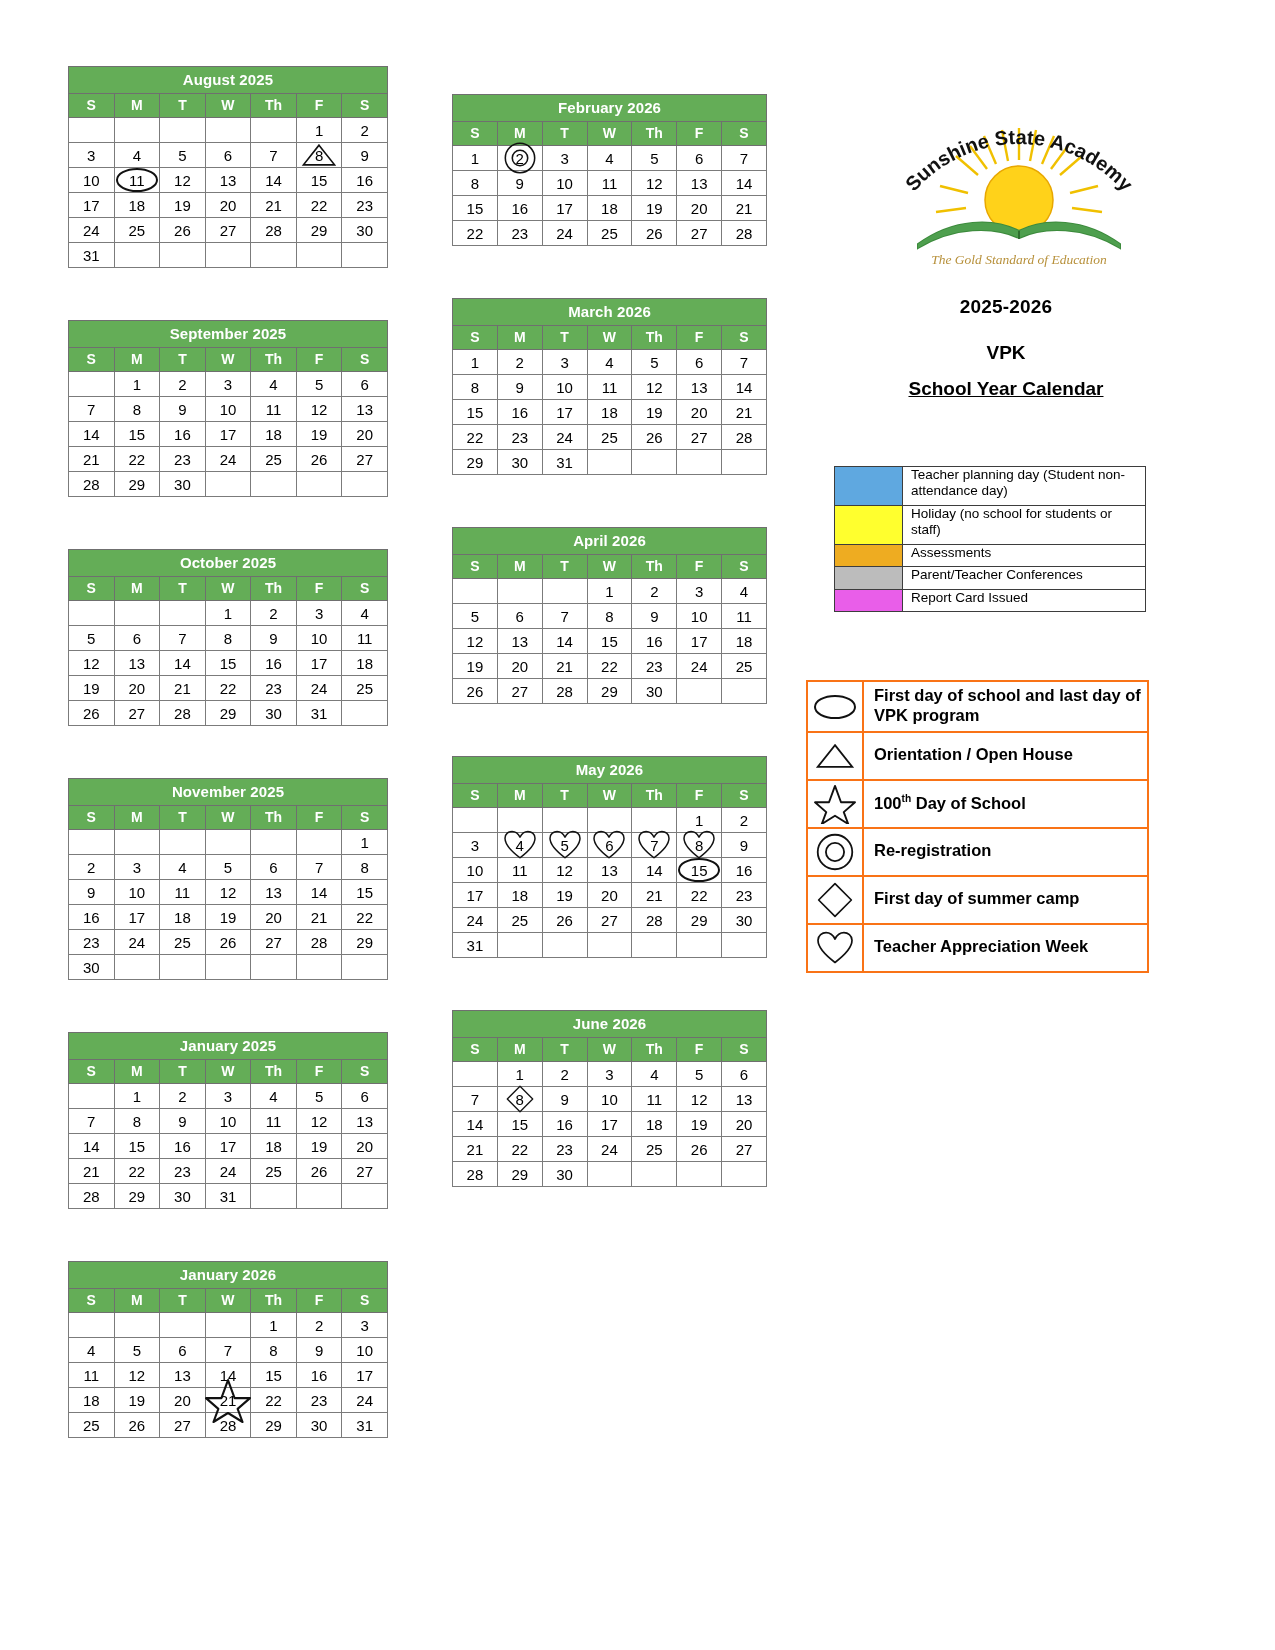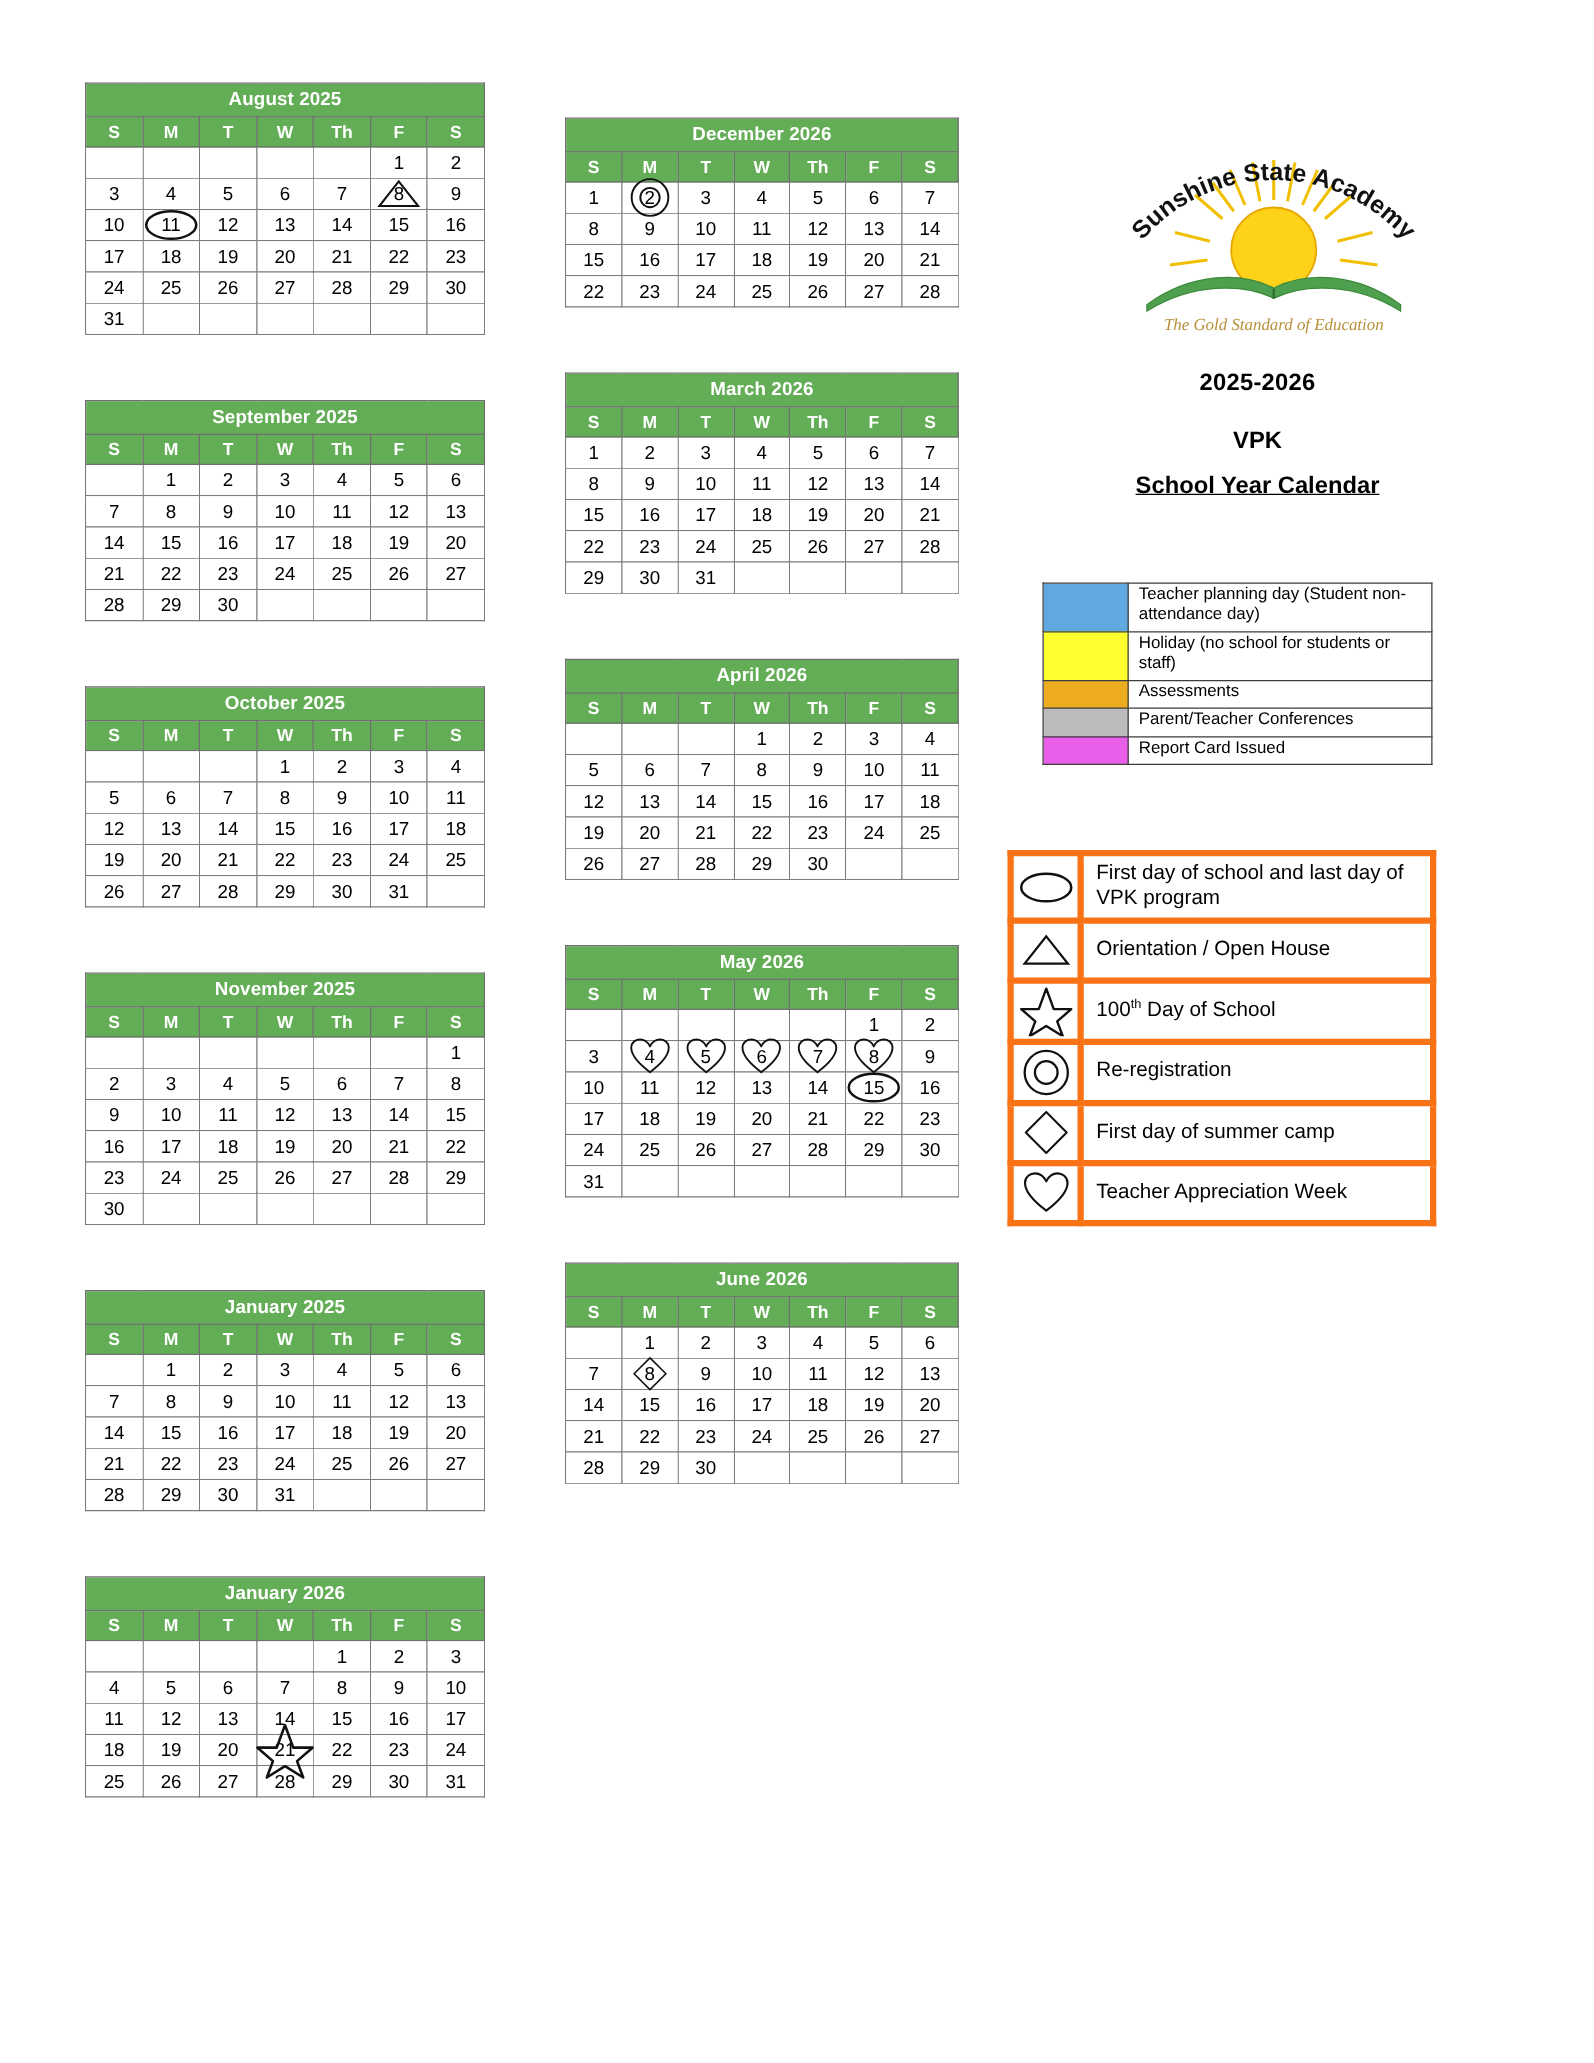--- a/index.html
+++ b/index.html
@@ -97,21 +97,21 @@
   .cl-org  { background:#eeac21; }
   .cl-gray { background:#bcbcbc; }
   .cl-mag  { background:#e95ee9; }
 
   
   .sym-legend {
     margin: 68px 0 0 0;
     width: 343px;
     border-collapse: collapse;
   }
-  .sym-legend td { border:5px solid #f97316; vertical-align: middle; }
+  .sym-legend td { border:2px solid #f97316; vertical-align: middle; font-weight: bold; }
   .sym-legend td.sw { width: 56px; height: 48px; text-align:center; padding:2px 0; }
   .sym-legend td.lb { padding: 4px 4px 5px 10px; font-size: 16.5px; line-height: 1.2; }
   .sym-legend td.sw svg { display:block; margin: 0 auto; }
   sup { font-size: 0.62em; vertical-align: super; }
 </style>
 </head>
 <body>
 
 <div class="page">
 
@@ -599,21 +599,21 @@
             <col style="width:14.2857%">
             <col style="width:14.2857%">
             <col style="width:14.2857%">
             <col style="width:14.2857%">
             <col style="width:14.2857%">
             <col style="width:14.2857%">
             <col style="width:14.2857%">
           </colgroup>
           <thead>
             <tr>
-              <th class="title-cell" colspan="7">December 2026</th>
+              <th class="title-cell" colspan="7">February 2026</th>
             </tr>
             <tr>
               <th class="dow">S</th>
               <th class="dow">M</th>
               <th class="dow">T</th>
               <th class="dow">W</th>
               <th class="dow">Th</th>
               <th class="dow">F</th>
               <th class="dow">S</th>
             </tr>

